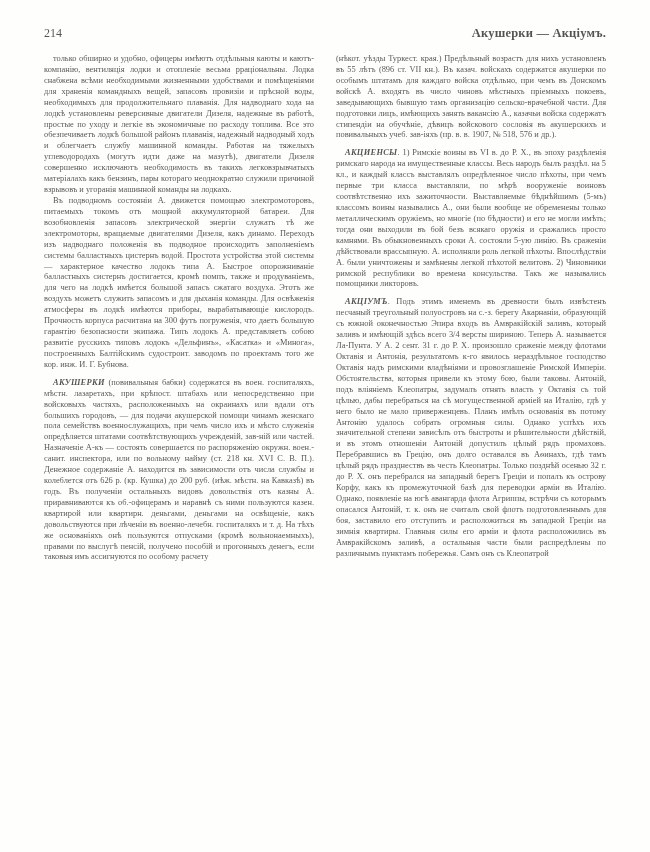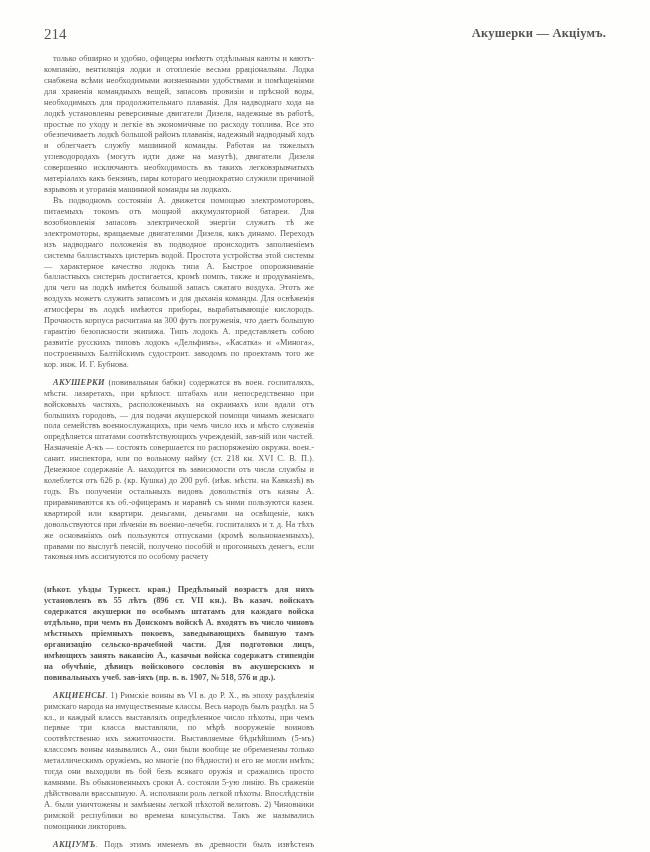--- a/index.html
+++ b/index.html
@@ -23,50 +23,49 @@
   }
   .header {
     position: relative;
     height: 22px;
     margin-bottom: 6px;
   }
   .folio {
     position: absolute;
     left: 0;
     top: 0;
-    font-size: 15px;
+    font-size: 12px;
     font-family: "Liberation Serif", serif;
   }
   .running-title {
     text-align: right;
     font-weight: bold;
     font-size: 12.5px;
     letter-spacing: 0.2px;
   }
   .columns {
     display: flex;
-    flex-direction: column;
+    flex-direction: row;
     gap: 22px;
     height: 790px;
   }
   .col {
     width: 270px;
     font-size: 8.4px;
     line-height: 1.3;
     text-align: justify;
     text-justify: inter-word;
     hyphens: manual;
   }
   .col p {
     margin: 0;
     text-indent: 9px;
   }
   .col p.noindent {
     text-indent: 0;
-    font-weight: bold;
   }
   .entry {
     margin-top: 7px !important;
     text-indent: 9px;
   }
   .headword {
     font-weight: bold;
     letter-spacing: 0.3px;
     font-style: italic;
   }

